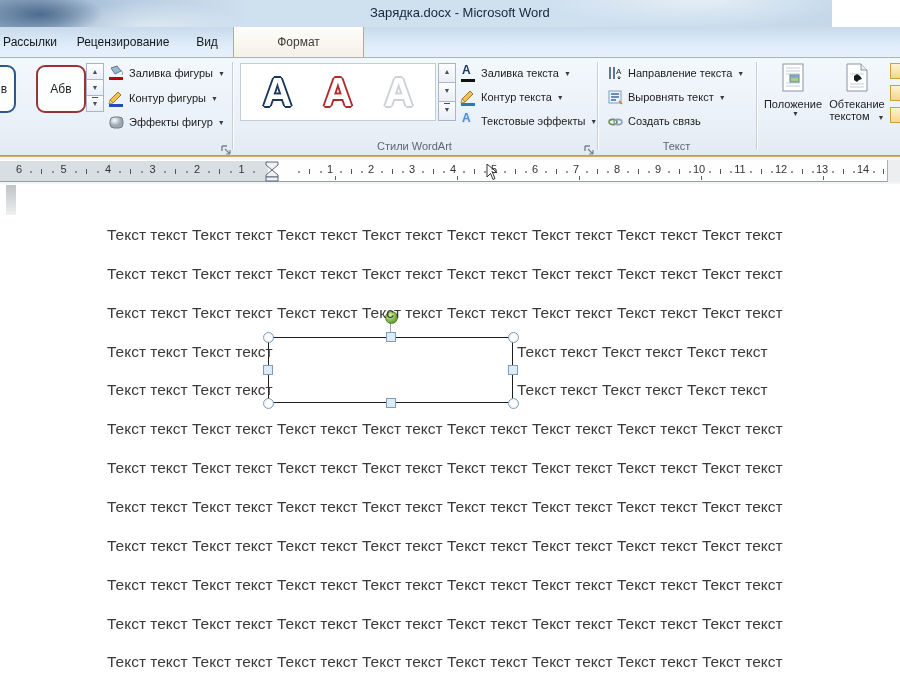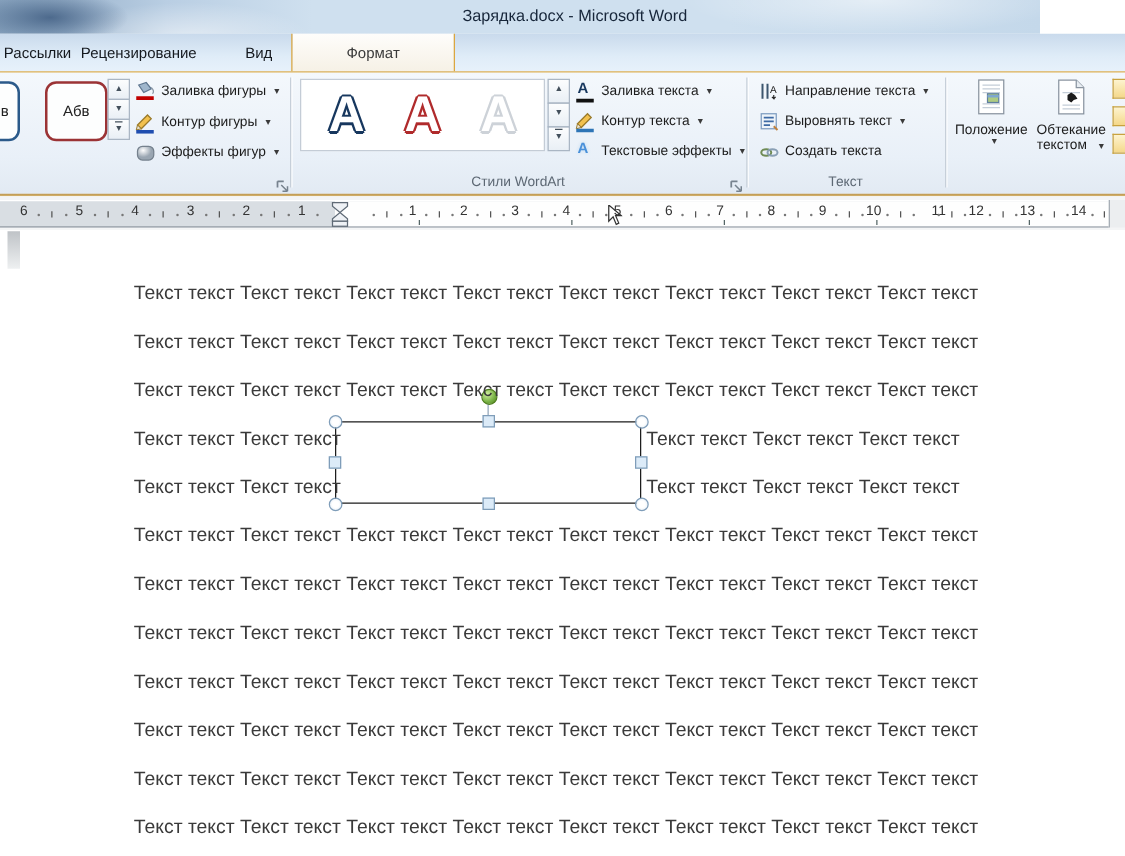--- a/index.html
+++ b/index.html
@@ -99,21 +99,21 @@
 <body>
 
 <div class="app">
 
   <div class="abs titlebar">
     <div class="abs doc-title">Зарядка.docx - Microsoft Word</div>
   </div>
 
   <div class="abs tabrow">
     <div class="tab" style="left:0px;width:60px;">Рассылки</div>
-    <div class="tab" style="left:52px;width:118px;">Рецензирование</div>
+    <div class="tab" style="left:64px;width:118px;">Рецензирование</div>
     <div class="tab" style="left:186px;width:42px;">Вид</div>
     <div class="tab tab-format">Формат</div>
   </div>
 
   <div class="abs ribbon">
     <div class="vsep" style="left:232px;"></div>
     <div class="vsep" style="left:597px;"></div>
     <div class="vsep" style="left:756px;"></div>
 
     <div class="thumb thumb1">в</div>
@@ -233,21 +233,21 @@
       <span>Выровнять текст</span>
       <span class="caret"></span>
     </div>
     <div class="rbtn" style="left:607px;top:53px;">
       <span class="ic">
         <svg width="17" height="17">
             <ellipse cx="6" cy="9" rx="4" ry="2.6" fill="none" stroke="#6f8b55" stroke-width="1.6"></ellipse>
             <ellipse cx="11" cy="9" rx="4" ry="2.6" fill="none" stroke="#8aa0b5" stroke-width="1.6"></ellipse>
           </svg>
       </span>
-      <span>Создать текста</span>
+      <span>Создать связь</span>
     </div>
     <div class="grp-label" style="left:597px;width:159px;">Текст</div>
 
     <div class="bigbtn" style="left:762px;">
       <div class="bic">
         <svg width="26" height="32">
             <rect x="3" y="1" width="20" height="27" fill="#fff" stroke="#8a94a0" stroke-width="1"></rect>
             <path d="M6 5 h14 M6 8 h14 M6 11 h14 M6 20 h14 M6 23 h14" stroke="#c3cdd8" stroke-width="1"></path>
             <rect x="10" y="12" width="9" height="7" fill="#aecb82" stroke="#5f7f9f" stroke-width="1"></rect>
             <path d="M10 14 h9" stroke="#7fa7cf" stroke-width="2"></path>
@@ -346,21 +346,21 @@
         <span class="rtick" style="left: 637.5px;"></span>
         <span class="rdot" style="left: 648px;"></span>
         <span class="rnum" style="left: 658px;">9</span>
         <span class="rdot" style="left: 668px;"></span>
         <span class="rtick" style="left: 678.5px;"></span>
         <span class="rdot" style="left: 689px;"></span>
         <span class="rnum" style="left: 699px;">10</span>
         <span class="rdot" style="left: 709px;"></span>
         <span class="rtick" style="left: 719.5px;"></span>
         <span class="rdot" style="left: 730px;"></span>
-        <span class="rnum" style="left: 740px; margin-left: 11px;">11</span>
+        <span class="rnum" style="left: 740px;">11</span>
         <span class="rdot" style="left: 750px;"></span>
         <span class="rtick" style="left: 760.5px;"></span>
         <span class="rdot" style="left: 771px;"></span>
         <span class="rnum" style="left: 781px;">12</span>
         <span class="rdot" style="left: 791px;"></span>
         <span class="rtick" style="left: 801.5px;"></span>
         <span class="rdot" style="left: 812px;"></span>
         <span class="rnum" style="left: 822px;">13</span>
         <span class="rdot" style="left: 832px;"></span>
         <span class="rtick" style="left: 842.5px;"></span>

